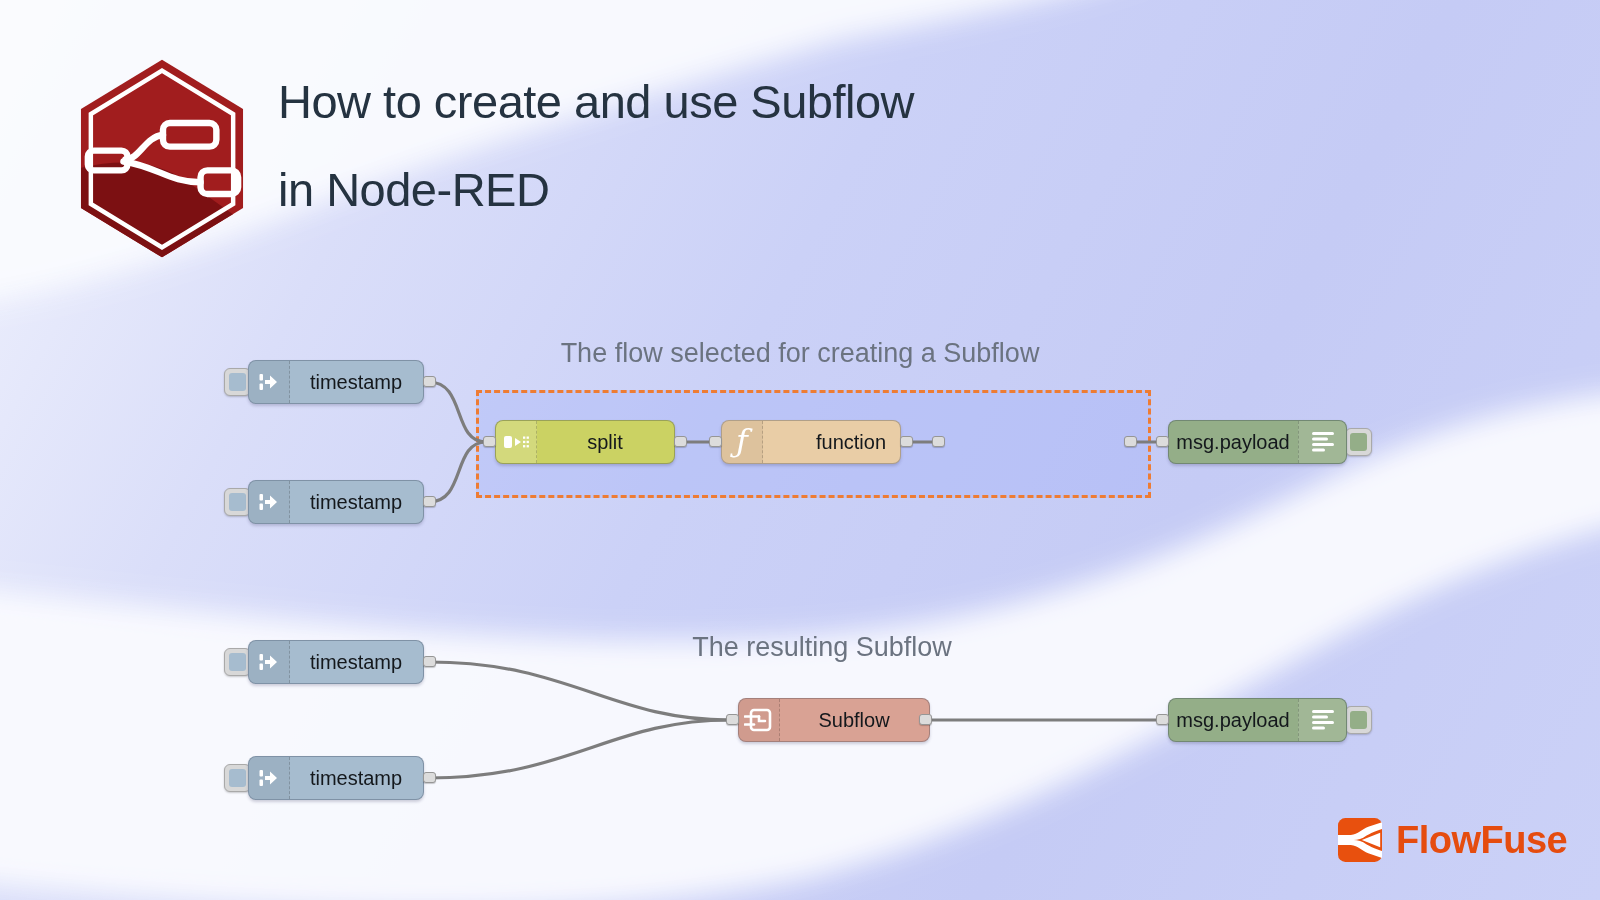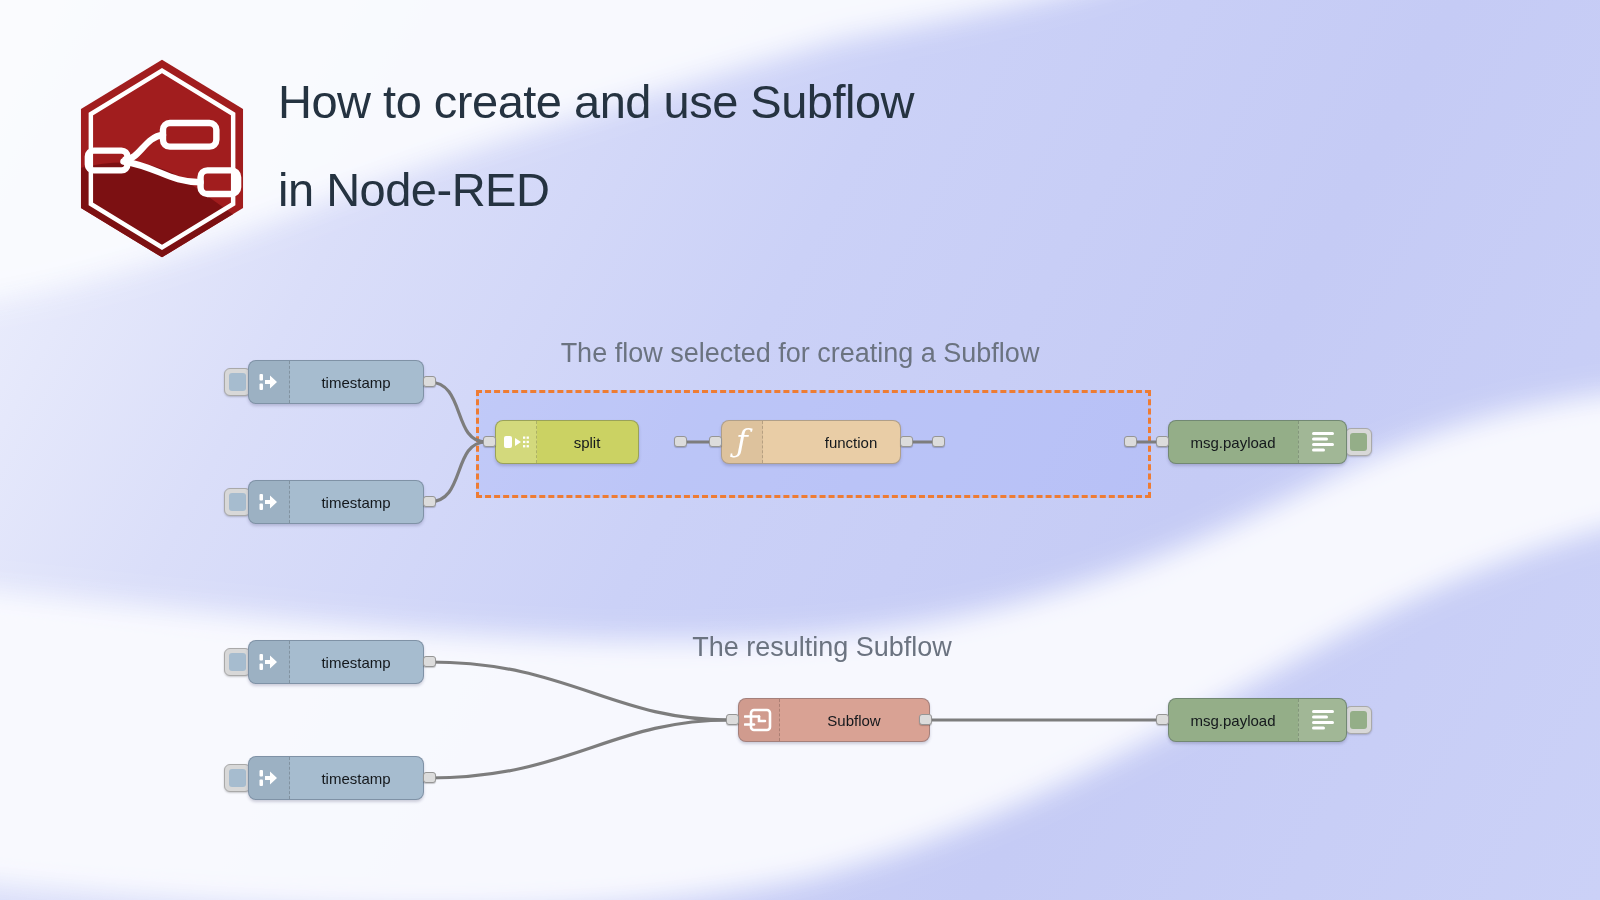--- a/index.html
+++ b/index.html
@@ -14,29 +14,29 @@
   .title{position:absolute;left:278px;top:58px;font-size:47px;line-height:88px;
          color:#253341;letter-spacing:-.5px;}
   .caption{position:absolute;font-size:27px;color:#6b7380;text-align:center;}
   
   .selection-rect{position:absolute;left:476px;top:390px;width:675px;height:108px;
     border:3px dashed #ee7c33;background:rgba(152,170,248,.30);box-sizing:border-box;}
   .wires{position:absolute;inset:0;pointer-events:none;}
   .node{position:absolute;height:44px;border-radius:8px;display:flex;align-items:center;
     box-sizing:border-box;border:1px solid rgba(30,40,60,.28);
     box-shadow:0 2px 3px rgba(50,50,90,.22);}
-  .node .label{flex:1;text-align:center;font-size:15px;color:#14181c;}
+  .node .label{flex:1;text-align:center;font-size:20px;color:#14181c;}
   .icon-region{position:absolute;top:0;bottom:0;width:40px;display:flex;
     align-items:center;justify-content:center;}
   .icon-left{left:0;border-right:1px dashed rgba(0,0,0,.18);border-radius:7px 0 0 7px;}
   .icon-right{right:0;border-left:1px dashed rgba(0,0,0,.18);border-radius:0 7px 7px 0;}
   .inject{background:#a6bccf;width:176px;}
   .inject .icon-left{background:rgba(0,0,0,.055);}
   .inject .label{margin-left:40px;}
-  .splitjoin{background:#cbd263;width:144px;}
+  .splitjoin{background:#cbd263;width:180px;}
   .splitjoin .icon-left{background:rgba(255,255,255,.16);}
   .splitjoin .label{margin-left:40px;}
   .function{background:#e9cda6;width:180px;}
   .function .icon-left{background:rgba(0,0,0,.05);}
   .function .label{margin-left:40px;padding-left:40px;}
   .debug{background:#94ae88;width:179px;}
   .debug .icon-region{width:47px;}
   .debug .icon-right{background:rgba(255,255,255,.12);}
   .debug .label{margin-right:49px;}
   .subflow-node{background:#d9a294;width:192px;}
@@ -239,14 +239,25 @@
   <div class="port" style="left:900px;top:436px;"></div>
   <div class="port" style="left:932px;top:436px;"></div>
   <div class="port" style="left:1124px;top:436px;"></div>
   <div class="port" style="left:1156px;top:436px;"></div>
   <div class="port" style="left:423px;top:656px;"></div>
   <div class="port" style="left:423px;top:772px;"></div>
   <div class="port" style="left:726px;top:714px;"></div>
   <div class="port" style="left:919px;top:714px;"></div>
   <div class="port" style="left:1156px;top:714px;"></div>
 
+  <div class="flowfuse">
+    <svg width="44" height="44" viewBox="0 0 48 48">
+      <rect x="0" y="0" width="48" height="48" rx="8" fill="#e8500e"></rect>
+      <g fill="#ffffff">
+        <path d="M0,18.5 H14 C22,18 26,12 33,9.5 L48,4.5 V12 C39,14.5 33,18 27.5,21.5 C23,24 18,24 14,24 H0 Z"></path>
+        <path d="M0,29.5 H14 C22,30 26,36 33,38.5 L48,43.5 V36 C39,33.5 33,30 27.5,26.5 C23,24 18,24 14,24 H0 Z"></path>
+        <path d="M46,16 L46,32 L26,24 Z"></path>
+      </g>
+    </svg>
+    <span class="wordmark">FlowFuse</span>
+  </div>
 
 </div>
 
 </body></html>

